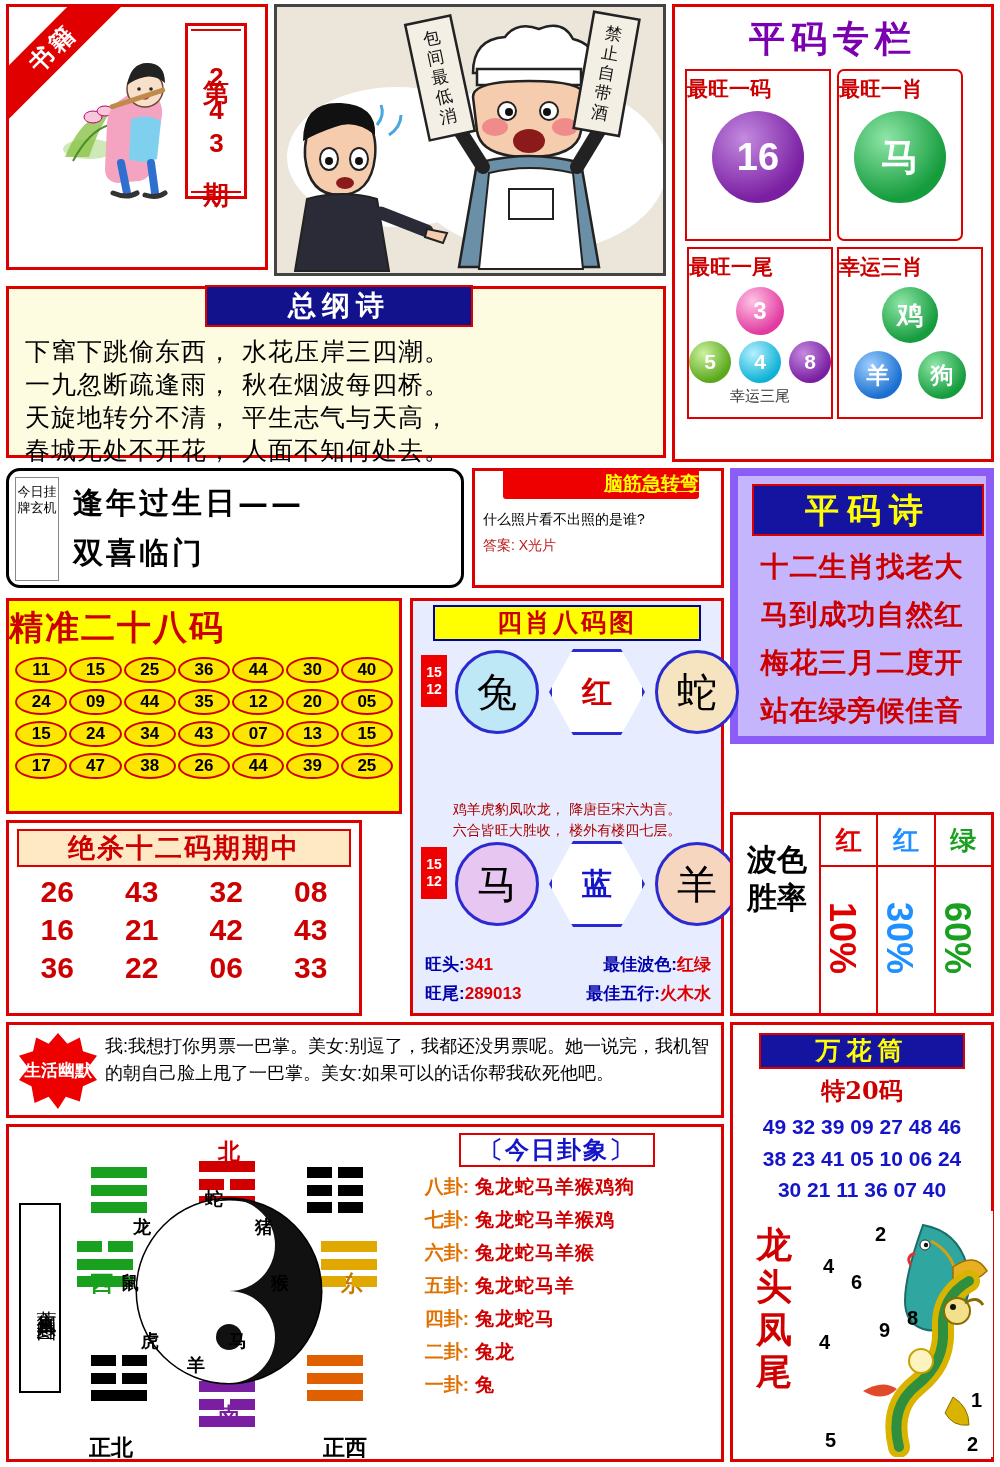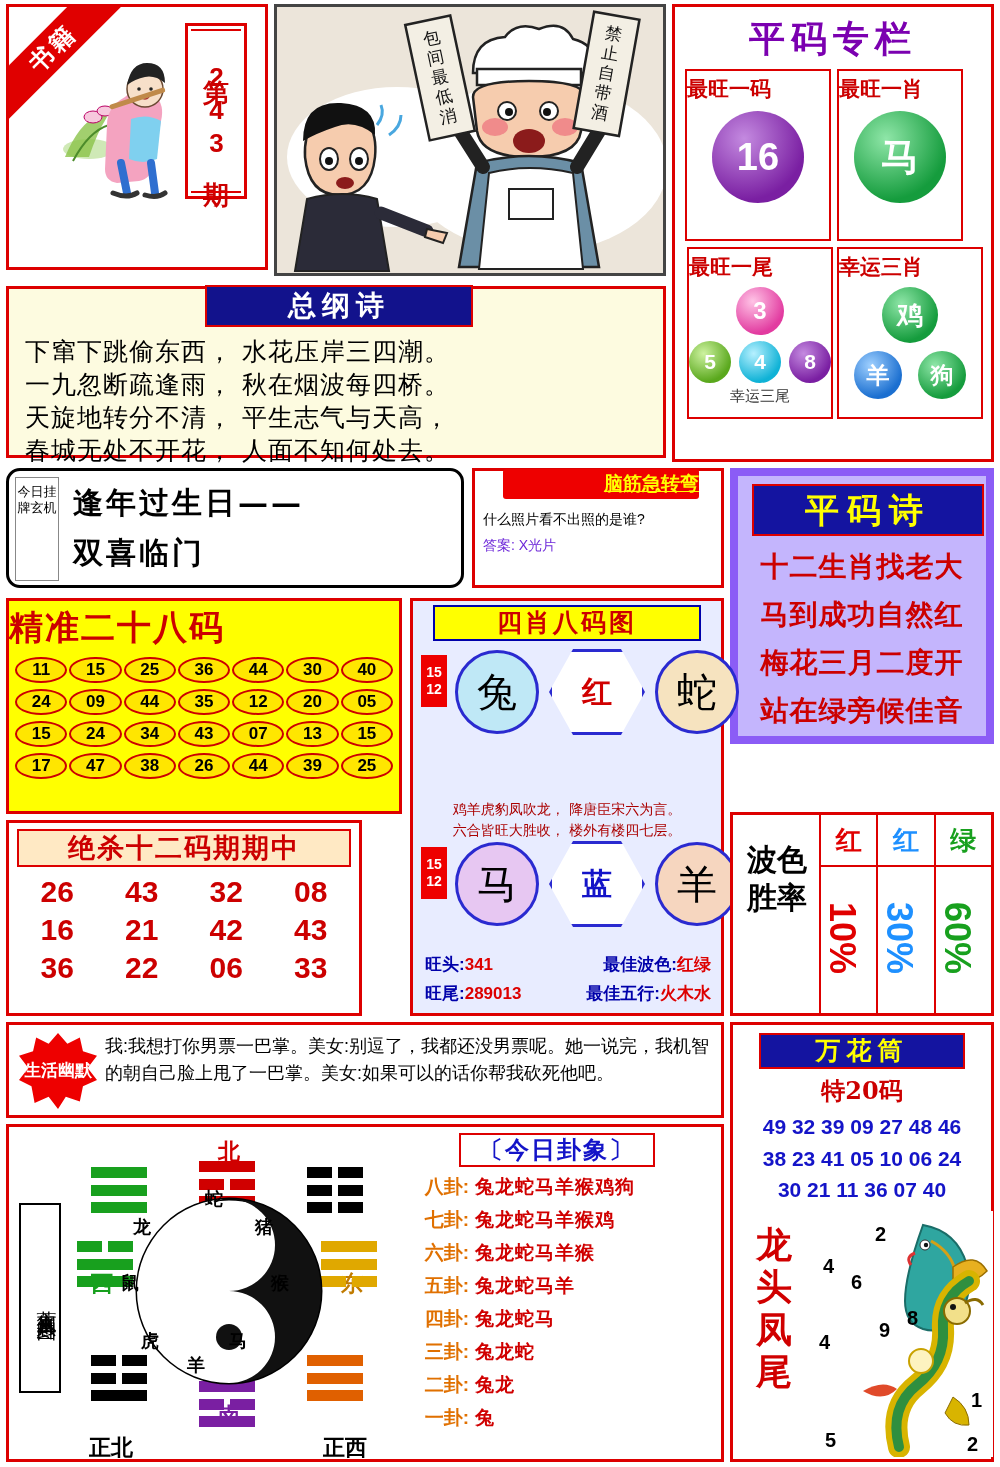--- a/index.html
+++ b/index.html
@@ -88,21 +88,21 @@
   #gpxj .l1 { position:absolute; left:64px; top:12px; font-size:30px; font-weight:bold;
      font-family:"DejaVu Serif",serif; letter-spacing:3px;}
   #gpxj .l2 { position:absolute; left:64px; top:62px; font-size:30px; font-weight:bold;
      font-family:"DejaVu Serif",serif; letter-spacing:3px;}
 
   
   #njj { left:472px; top:468px; width:252px; height:120px; border:3px solid #d00; background:#fff;}
   #njj .hd { position:absolute; left:28px; top:-2px; width:196px; height:30px; background:#e00;
     color:#ff0; font-size:19px; font-weight:bold; text-align:right; line-height:30px; border-radius:3px;text-decoration:underline;}
   #njj .q { position:absolute; left:8px; top:40px; font-size:14px; color:#000;}
-  #njj .a { position:absolute; left:8px; top:66px; font-size:14px; color:#6d28d9;}
+  #njj .a { position:absolute; left:8px; top:66px; font-size:14px; color:#b91c1c;}
 
   
   #pms { left:730px; top:468px; width:264px; height:276px; border:8px solid #8b5cf6; background:#c4b5fd;}
   #pms .hd { position:absolute; left:14px; top:8px; width:232px; height:52px; background:#1414a0;
     border:2px solid #d00; color:#ff0; font-size:34px; font-weight:bold; text-align:center;
     line-height:48px; letter-spacing:8px; font-family:"DejaVu Serif",serif;}
   #pms .line { text-align:center; font-size:28px; color:#c00; font-weight:bold;
      font-family:"DejaVu Serif",serif; letter-spacing:1px; margin-top:10px;}
 
   
@@ -281,21 +281,21 @@
   </div>
 
   <div id="pmzl" class="box">
     <div class="hd">平码专栏</div>
 
     <div class="quad" style="left:10px; top:62px; width:146px; height:172px;">
       <div class="qt">最旺一码</div>
       <div class="ball purple" style="width:92px;height:92px;margin:8px auto 0;font-size:38px;">16</div>
     </div>
 
-    <div class="quad" style="left:162px; top:62px; width:126px; height:172px;">
+    <div class="quad" style="left:162px; top:62px; width:126px; height:172px;border-radius:7px;">
       <div class="qt">最旺一肖</div>
       <div class="ball green" style="width:92px;height:92px;margin:8px auto 0;font-size:38px;">马</div>
     </div>
 
     <div class="quad" style="left:12px; top:240px; width:146px; height:172px;">
       <div class="qt">最旺一尾</div>
       <div class="ball pink" style="width:48px;height:48px;margin:6px auto 0;font-size:24px;">3</div>
       <div style="display:flex;justify-content:center;gap:8px;margin-top:6px;">
         <div class="ball ltgrn" style="width:42px;height:42px;font-size:21px;">5</div>
         <div class="ball cyan" style="width:42px;height:42px;font-size:21px;">4</div>
@@ -590,24 +590,20 @@
         </div>
       <div class="row">
           <span class="k">五卦:</span>
           <span class="v">兔龙蛇马羊</span>
         </div>
       <div class="row">
           <span class="k">四卦:</span>
           <span class="v">兔龙蛇马</span>
         </div>
       <div class="row">
-          <span class="k">三卦:</span>
-          <span class="v">兔龙蛇</span>
-        </div>
-      <div class="row">
           <span class="k">二卦:</span>
           <span class="v">兔龙</span>
         </div>
       <div class="row">
           <span class="k">一卦:</span>
           <span class="v">兔</span>
         </div>
 
     </div>
   </div>

